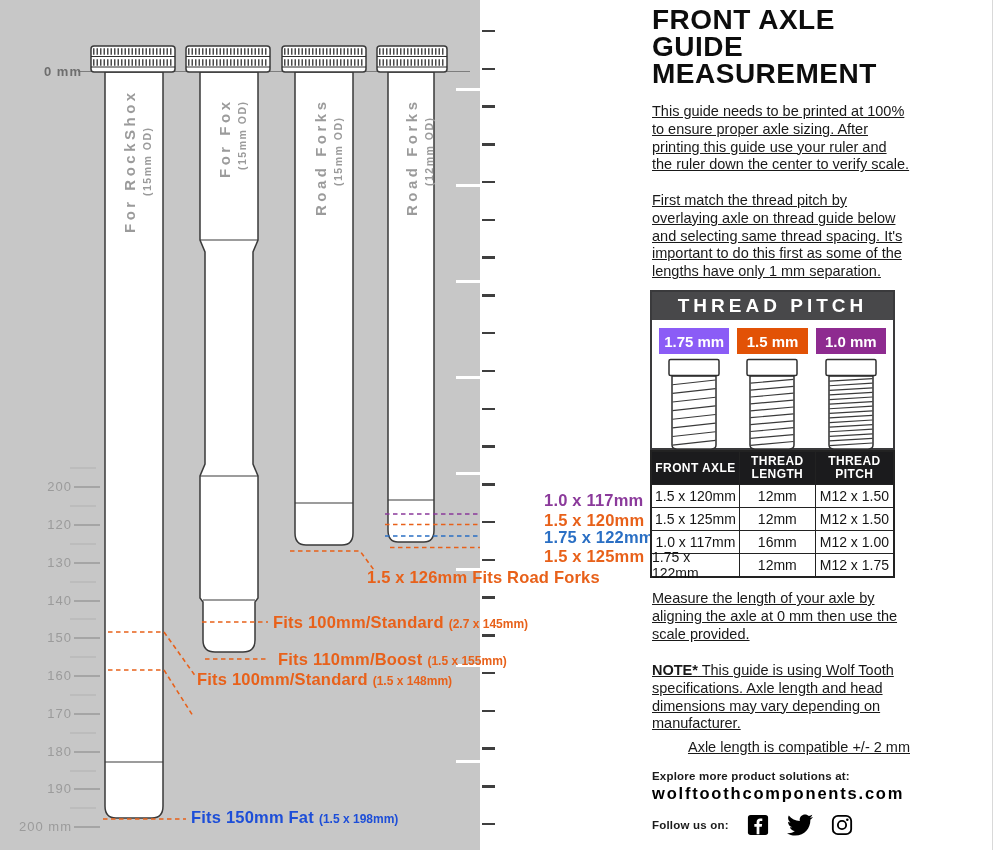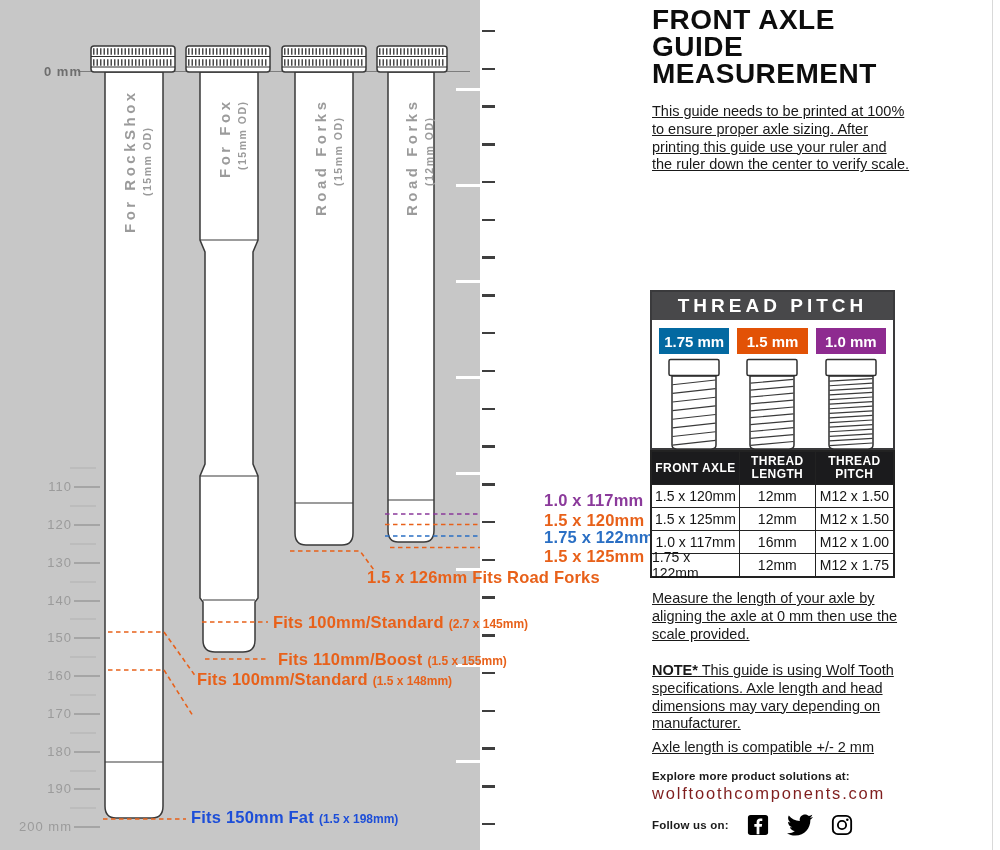--- a/index.html
+++ b/index.html
@@ -55,21 +55,21 @@
                border:2px solid #222222;display:grid;grid-template-columns:36fr 31fr 32fr;
                background:#222222;grid-gap:1px;}
   .t-head{height:32px;background:#1b1b1d;color:#ffffff;font-size:12px;font-weight:bold;
           line-height:13px;letter-spacing:0.4px;display:flex;align-items:center;
           justify-content:center;text-align:center;padding:0 2px;}
   .t-cell{height:22px;background:#ffffff;color:#141414;font-size:14px;display:flex;
           align-items:center;justify-content:center;}
 
   .footer-small{position:absolute;left:652px;font-size:11.5px;font-weight:bold;color:#1a1a1a;
                 letter-spacing:0.2px;}
-  .site{position:absolute;left:652px;top:784px;font-size:16.5px;font-weight:normal;color:#7f1d1d;
+  .site{position:absolute;left:652px;top:784px;font-size:16.5px;font-weight:bold;color:#000000;
         letter-spacing:1.8px;}
   .social-row{position:absolute;left:652px;top:812px;display:flex;align-items:center;}
   .social-row .icon{margin-left:18px;display:flex;align-items:center;}
   .page-edge{position:absolute;left:992px;top:0;width:1px;height:850px;background:#d9d9d9;}
 
   
   .dash{fill:none;stroke-width:1.6;stroke-dasharray:4.5 3.5;}
   .d-orange{stroke:#e8611a;}
   .d-purple{stroke:#8b3a9b;}
   .d-blue{stroke:#2a6fc4;}
@@ -140,21 +140,21 @@
       <path class="dash d-orange" d="M202,622 H268"></path>
       <path class="dash d-orange" d="M205,659 H268"></path>
       <path class="dash d-orange" d="M108,632 H164 L196,677"></path>
       <path class="dash d-orange" d="M108,670 H164 L193,716"></path>
       <path class="dash d-orange" d="M103,819 H186"></path>
     </svg>
 
     <div id="left-scale">
         <div class="tick minor" style="top: 467.449px;"></div>
         <div class="tick major" style="top: 486.327px;"></div>
-        <div class="scale-num" style="top: 479.327px;">110</div>
+        <div class="scale-num" style="top: 479.327px;">200</div>
         <div class="tick minor" style="top: 505.205px;"></div>
         <div class="tick major" style="top: 524.084px;"></div>
         <div class="scale-num" style="top: 517.084px;">120</div>
         <div class="tick minor" style="top: 542.962px;"></div>
         <div class="tick major" style="top: 561.841px;"></div>
         <div class="scale-num" style="top: 554.841px;">130</div>
         <div class="tick minor" style="top: 580.719px;"></div>
         <div class="tick major" style="top: 599.598px;"></div>
         <div class="scale-num" style="top: 592.598px;">140</div>
         <div class="tick minor" style="top: 618.476px;"></div>
@@ -240,25 +240,26 @@
   <div class="callout" style="left: 191px; top: 817px; color: #1d4ed8;">
     <span class="co-main">Fits 150mm Fat</span><span class="co-sub">(1.5 x 198mm)</span></div>
 
   <div class="title">
     <div>FRONT AXLE</div>
     <div>GUIDE</div>
     <div>MEASUREMENT</div>
   </div>
 
   <div class="para" style="top:103px;">This guide needs to be printed at 100% to ensure proper axle sizing. After printing this guide use your ruler and the ruler down the center to verify scale.</div>
+  <div class="para" style="top:192px;">First match the thread pitch by overlaying axle on thread guide below and selecting same thread spacing. It's important to do this first as some of the lengths have only 1 mm separation.</div>
 
   <div class="pitch-box">
     <div class="pitch-header">THREAD PITCH</div>
     <div class="badge-row">
-      <div class="badge" style="background: #0369a1;">1.75 mm</div>
+      <div class="badge" style="background: #8b5cf6;">1.75 mm</div>
       <div class="badge" style="background: rgb(226, 82, 6);">1.5 mm</div>
       <div class="badge" style="background: rgb(142, 43, 144);">1.0 mm</div>
     </div>
     <div class="bolt-row">
       <div class="bolt-cell">
           <svg class="bolt-svg" viewBox="0 0 70 94">
         <path class="bolt-body" d="M13,18 H57 V87 Q57,91 52,91 H18 Q13,91 13,87 Z"></path>
         <g class="bolt-threads">
               <line x1="13.5" y1="26.76" x2="56.5" y2="22.02" stroke="#3a3a3a" stroke-width="1.2"></line>
               <line x1="13.5" y1="35.39" x2="56.5" y2="30.64" stroke="#3a3a3a" stroke-width="1.2"></line>
@@ -332,21 +333,21 @@
       <div class="t-cell">M12 x 1.00</div>
       <div class="t-cell">1.75 x 122mm</div>
       <div class="t-cell">12mm</div>
       <div class="t-cell">M12 x 1.75</div>
     </div>
 
   <div class="para" style="top:590px;">Measure the length of your axle by aligning the axle at 0 mm then use the scale provided.</div>
   <div class="para" style="top:662px;">
     <span class="bold">NOTE*</span><span>  This guide is using Wolf Tooth specifications. Axle length and head dimensions may vary depending on manufacturer.</span>
   </div>
-  <div class="para" style="top:739px;">Axle length is compatible +/- 2 mm</div>
+  <div class="para" style="top:739px;text-align:right;">Axle length is compatible +/- 2 mm</div>
 
   <div class="footer-small" style="top:770px;">Explore more product solutions at:</div>
   <div class="site">wolftoothcomponents.com</div>
 
   <div class="social-row">
     <span class="footer-small" style="position:static;">Follow us on:</span>
     <span class="icon">
       <svg viewBox="0 0 24 24" width="22" height="22">
           <rect x="1" y="1" width="22" height="22" rx="3" fill="#000"></rect>
         <path d="M13.5 22v-8h2.6l.4-3h-3V9.1c0-.9.3-1.5 1.6-1.5H16.7V4.9c-.3 0-1.2-.1-2.3-.1-2.3 0-3.9 1.4-3.9 4V11H8v3h2.5v8z" fill="#fff"></path>

